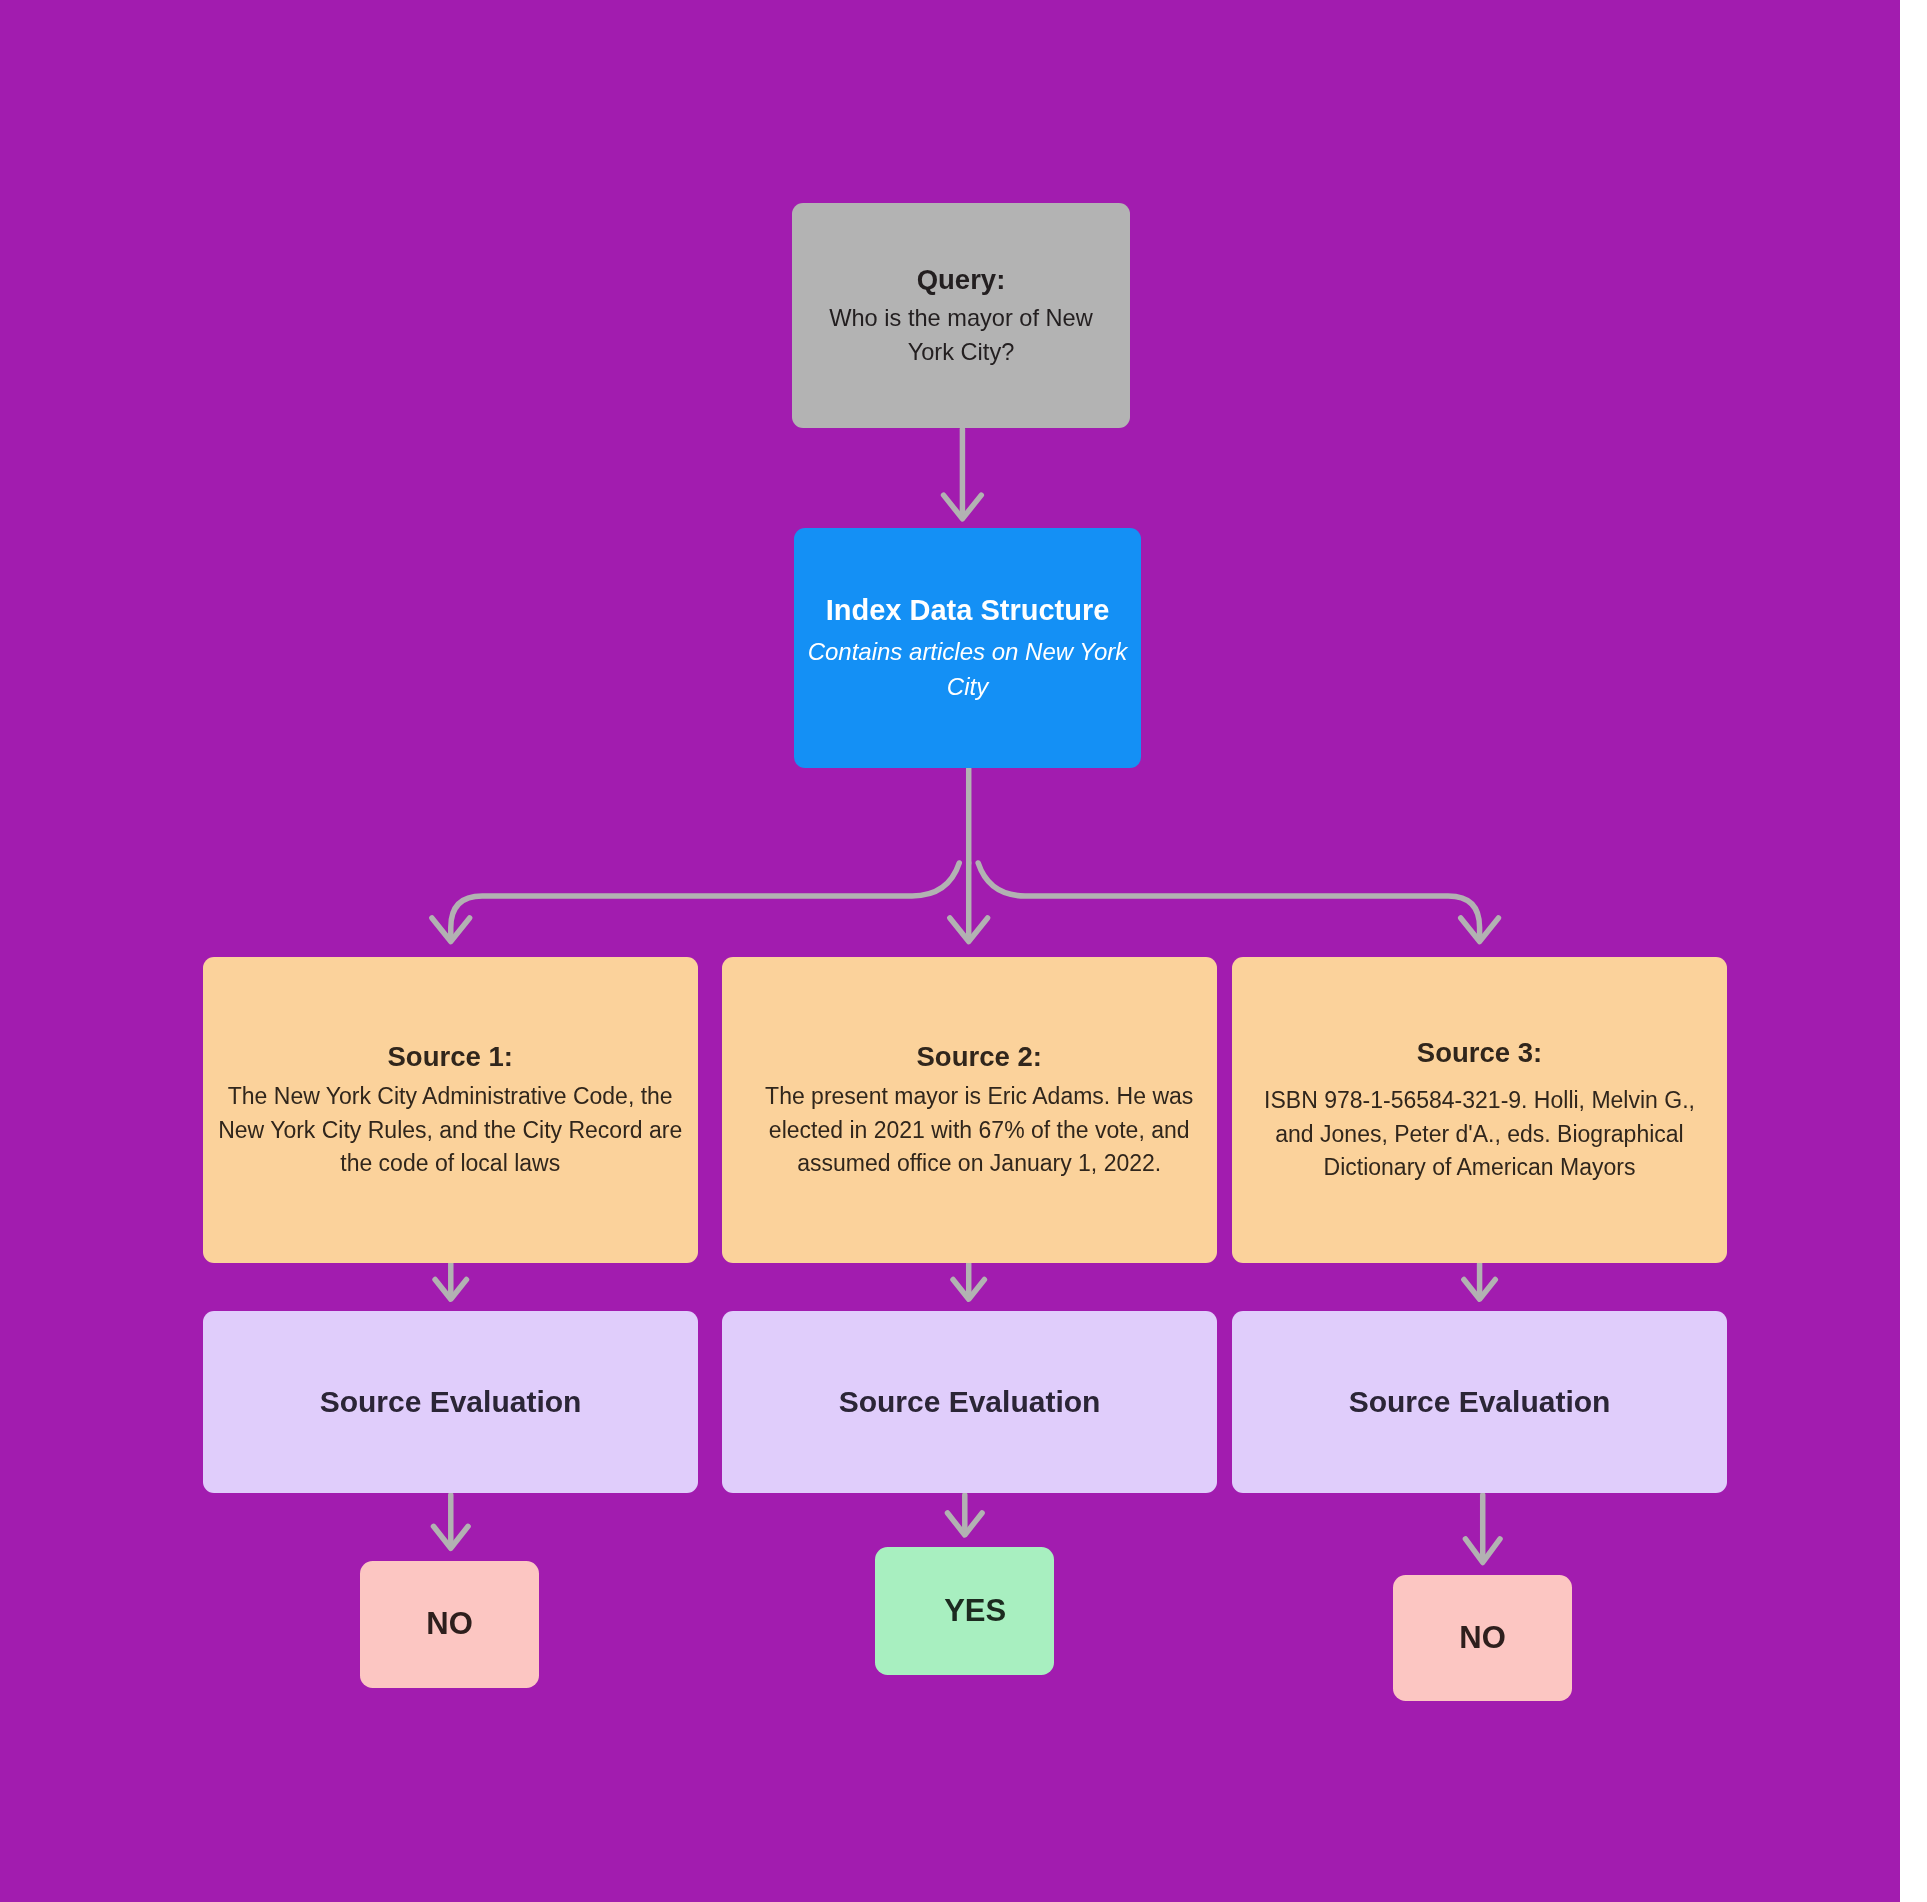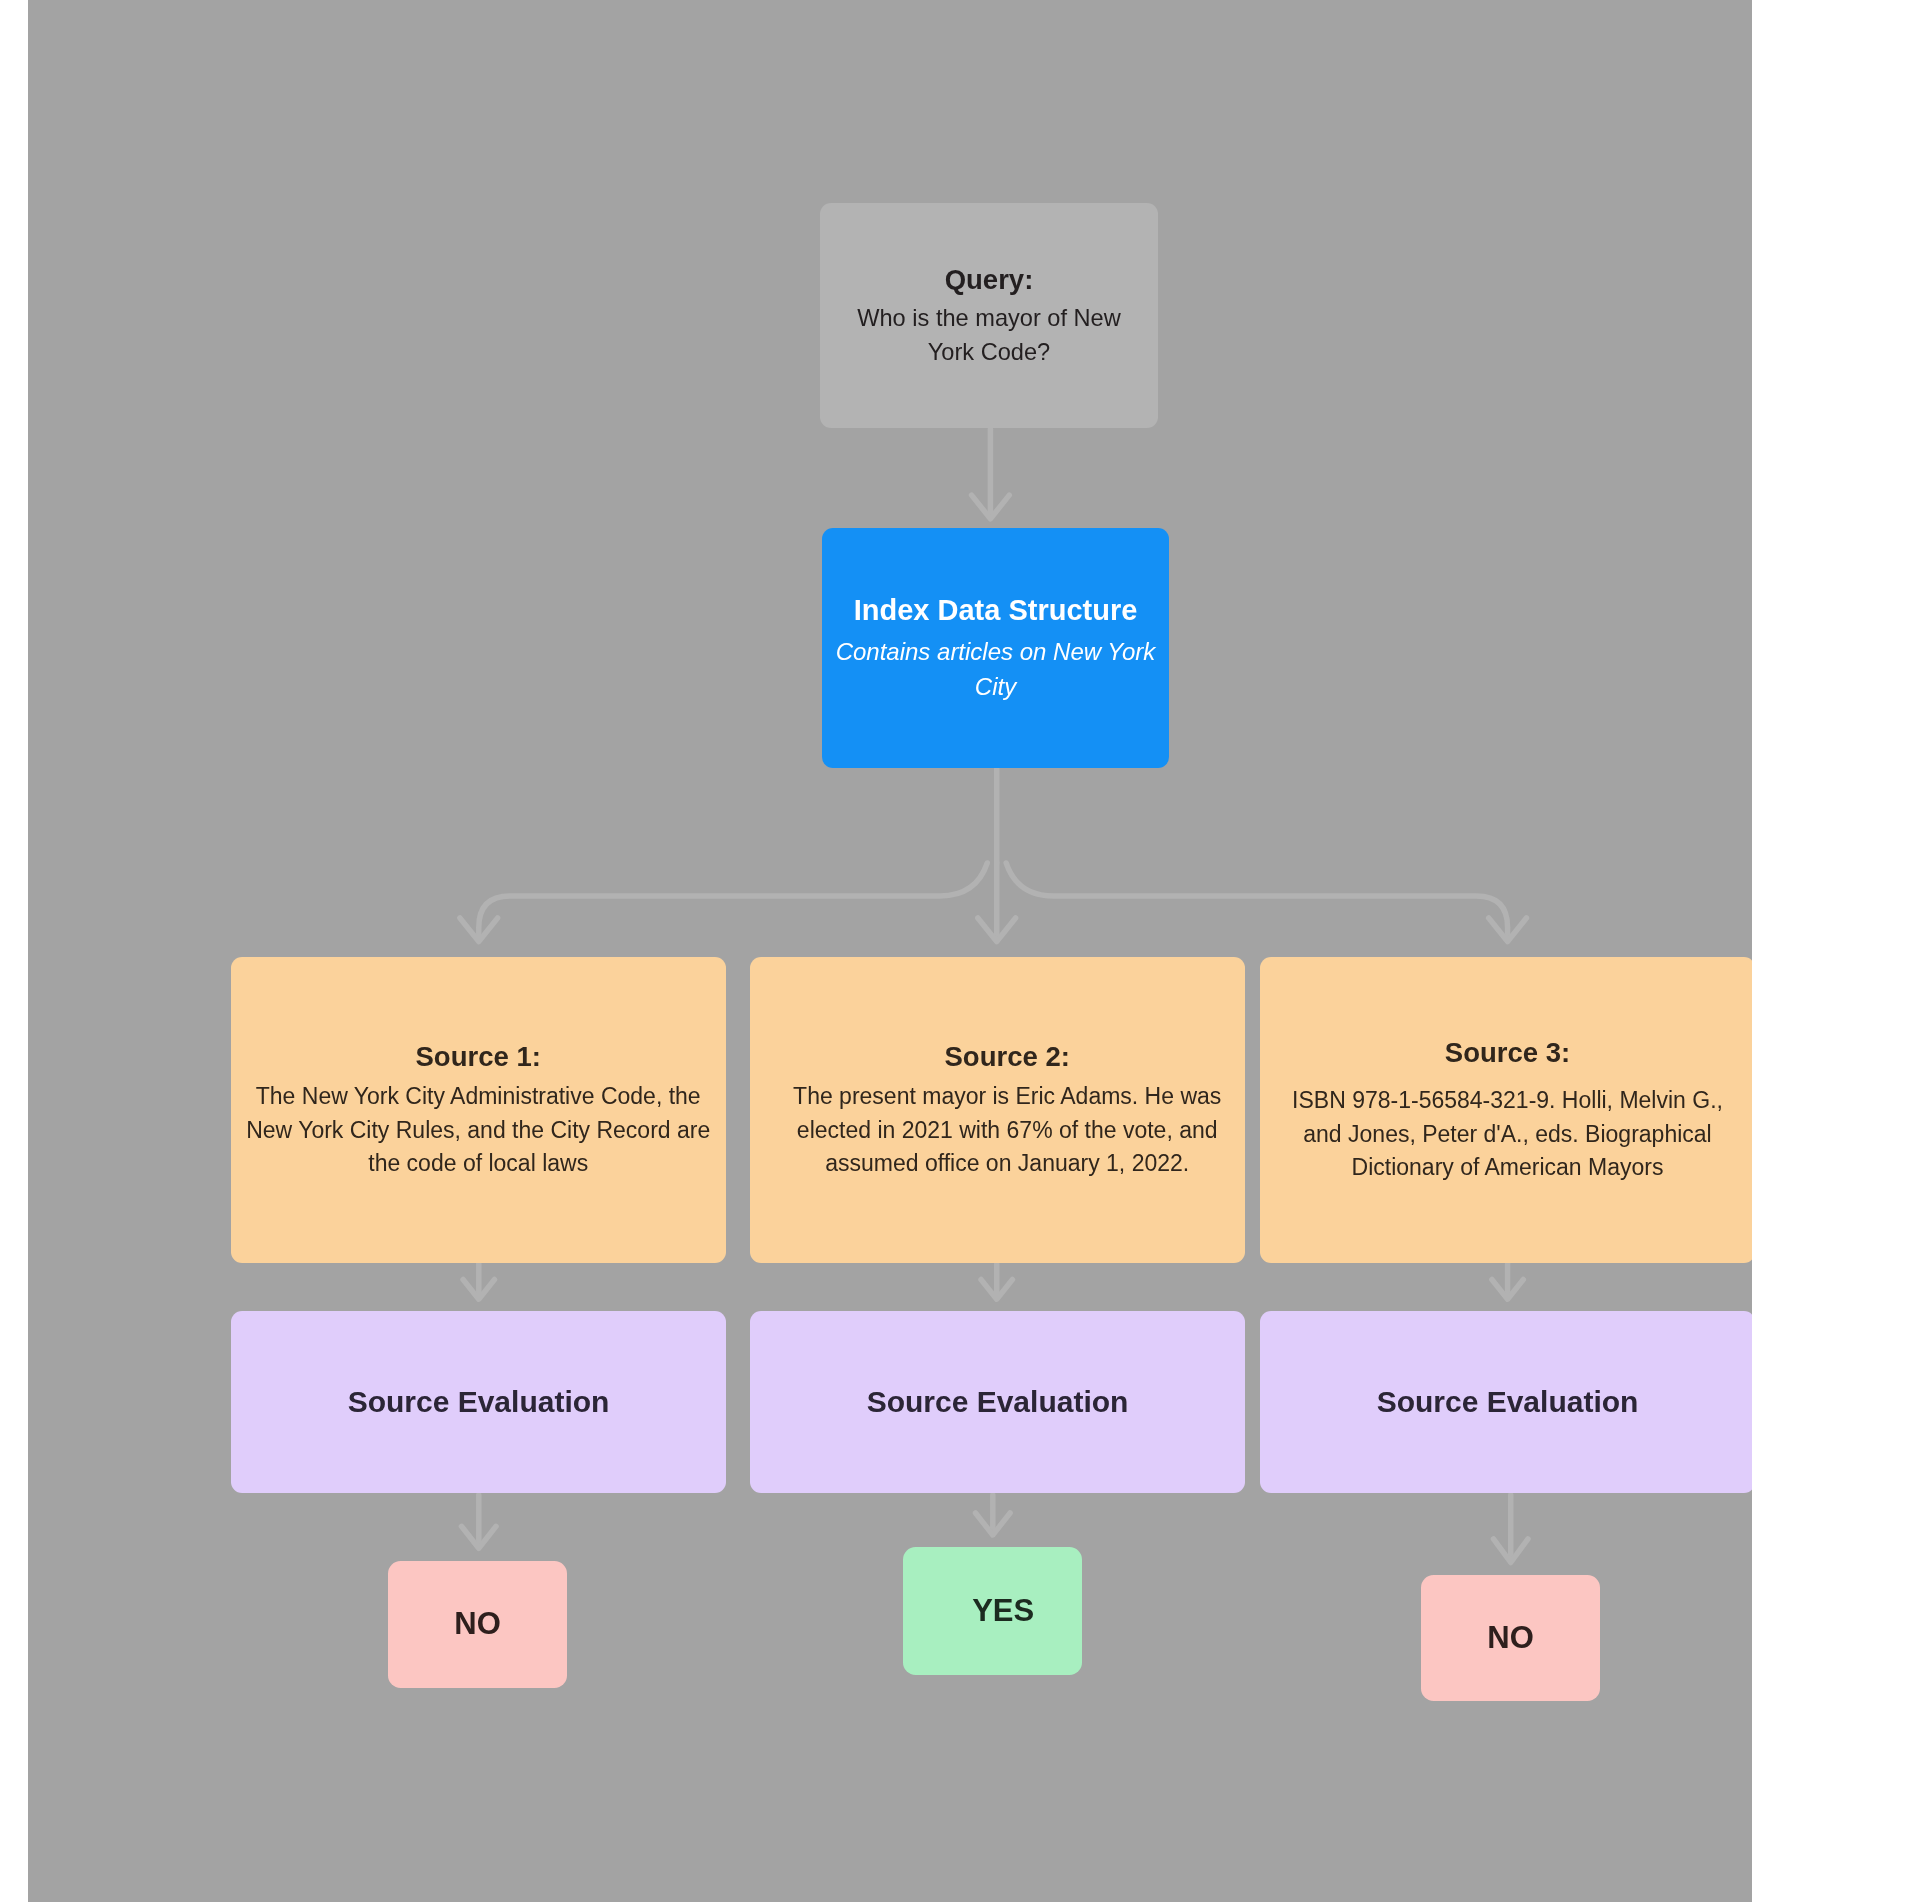--- a/index.html
+++ b/index.html
@@ -7,25 +7,24 @@
     padding: 0;
     background: #ffffff;
   }
   body {
     font-family: "Liberation Sans", sans-serif;
     -webkit-font-smoothing: antialiased;
   }
 
   #stage {
     position: relative;
-    width: 1724px;
+    width: 1900px;
     height: 1902px;
-    background: #a3a3a3;
+    background: #a21caf;
     overflow: hidden;
-    margin-left: 28px;
   }
 
   
   #wires {
     position: absolute;
     left: 0;
     top: 0;
     width: 1928px;
     height: 1902px;
     pointer-events: none;
@@ -153,21 +152,21 @@
       <path d="M1227,1902 L1227,1950"></path>
       <path d="M1205,1925 L1227,1953 L1249,1925"></path>
 
       <path d="M1886,1902 L1886,1985"></path>
       <path d="M1864,1958 L1886,1988 L1908,1958"></path>
     </g>
   </svg>
 
   <div class="node" id="node-query">
     <div class="title">Query:</div>
-    <div class="body">Who is the mayor of New York Code?</div>
+    <div class="body">Who is the mayor of New York City?</div>
   </div>
 
   <div class="node" id="node-index">
     <div class="title">Index Data Structure</div>
     <div class="body">Contains articles on New York City</div>
   </div>
 
   <div class="node source" id="node-source-1">
     <div class="title">Source 1:</div>
     <div class="body">The New York City Administrative Code, the New York City Rules, and the City Record are the code of local laws</div>

